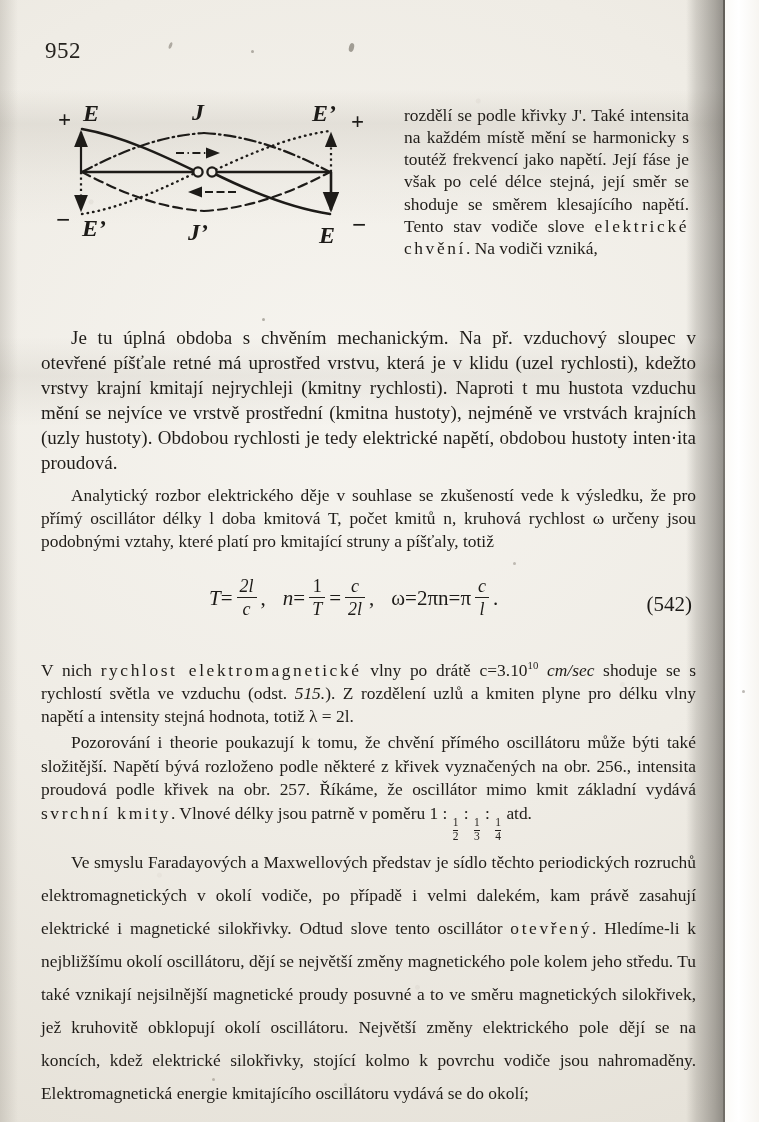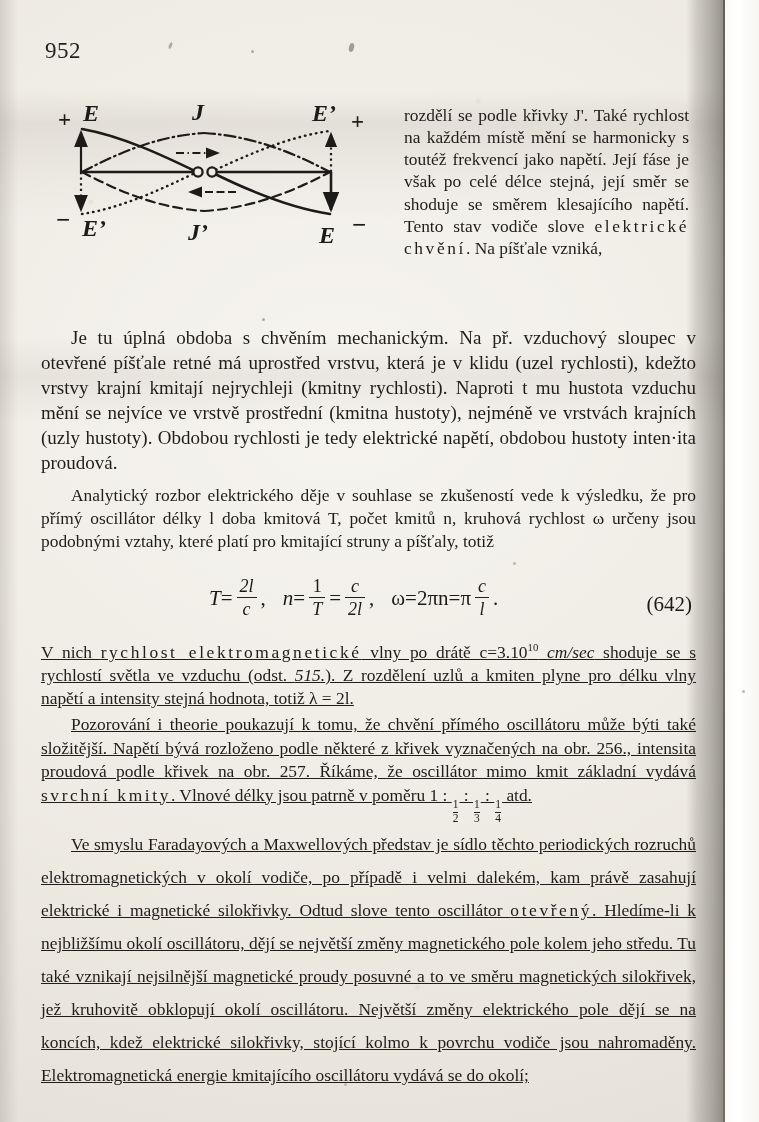--- a/index.html
+++ b/index.html
@@ -305,21 +305,21 @@
           <text x="4" y="128" font-size="25" font-weight="bold">−</text>
           <text x="30" y="136" font-size="24" font-weight="bold" font-style="italic">E’</text>
           <text x="136" y="140" font-size="24" font-weight="bold" font-style="italic">J’</text>
           <text x="267" y="143" font-size="24" font-weight="bold" font-style="italic">E</text>
           <text x="300" y="133" font-size="25" font-weight="bold">−</text>
         </g>
       </svg>
     </div>
 
     <div id="side-column">
-      <p><span>rozdělí se podle křivky J'. Také rychlost na každém místě mění se harmonicky s toutéž frekvencí jako napětí. Její fáse je však po celé délce stejná, její směr se shoduje se směrem klesajícího napětí. Tento stav vodiče slove </span><span class="sp">elektrické chvění</span><span>. Na píšťale vzniká,</span></p>
+      <p><span>rozdělí se podle křivky J'. Také intensita na každém místě mění se harmonicky s toutéž frekvencí jako napětí. Její fáse je však po celé délce stejná, její směr se shoduje se směrem klesajícího napětí. Tento stav vodiče slove </span><span class="sp">elektrické chvění</span><span>. Na vodiči vzniká,</span></p>
     </div>
 
     <div id="body-text">
 
 
       <p class="blk-b"><span class="indent"></span><span>Je tu úplná obdoba s chvěním mechanickým. Na př. vzduchový sloupec v otevřené píšťale retné má uprostřed vrstvu, která je v klidu (uzel rychlosti), kdežto vrstvy krajní kmitají nejrychleji (kmitny rychlosti). Naproti t mu hustota vzduchu mění se nejvíce ve vrstvě prostřední (kmitna hustoty), nejméně ve vrstvách krajních (uzly hustoty). Obdobou rychlosti je tedy elektrické napětí, obdobou hustoty inten·ita proudová.</span></p>
 
       <p class="blk-c"><span class="indent"></span><span>Analytický rozbor elektrického děje v souhlase se zkušeností vede k výsledku, že pro přímý oscillátor délky l doba kmitová T, počet kmitů n, kruhová rychlost ω určeny jsou podobnými vztahy, které platí pro kmitající struny a píšťaly, totiž</span></p>
 
     </div>
@@ -355,24 +355,24 @@
         <span>2πn</span>
         <span>=</span>
         <span>π</span>
         <span class="frac">
           <span class="num it">c</span>
           <span class="bar"></span>
           <span class="den it">l</span>
         </span>
         <span>.</span>
       </div>
-      <div class="eqno">(642)</div>
-    </div>
-
-    <div id="body-text" style="top:632px;text-decoration:underline;">
+      <div class="eqno">(542)</div>
+    </div>
+
+    <div id="body-text" style="top:650px;">
 
       <p class="blk-d"><span>V nich </span><span class="sp">rychlost elektromagnetické</span><span> vlny po drátě c=3.10</span><sup class="exp">10</sup> <span class="it">cm/sec</span><span> shoduje se s rychlostí světla ve vzduchu (odst. </span><span class="it">515.</span><span>). Z rozdělení uzlů a kmiten plyne pro délku vlny napětí a intensity stejná hodnota, totiž λ = 2l.</span></p>
 
       <p class="blk-e"><span class="indent"></span><span>Pozorování i theorie poukazují k tomu, že chvění přímého oscillátoru může býti také složitější. Napětí bývá rozloženo podle některé z křivek vyznačených na obr. 256., intensita proudová podle křivek na obr. 257. Říkáme, že oscillátor mimo kmit základní vydává </span><span class="sp">svrchní kmity</span><span>. Vlnové délky jsou patrně v poměru 1 : </span><span class="smallfrac">
             <span class="num">1</span>
             <span class="bar"></span>
             <span class="den">2</span>
           </span> : <span class="smallfrac">
             <span class="num">1</span>
             <span class="bar"></span>

